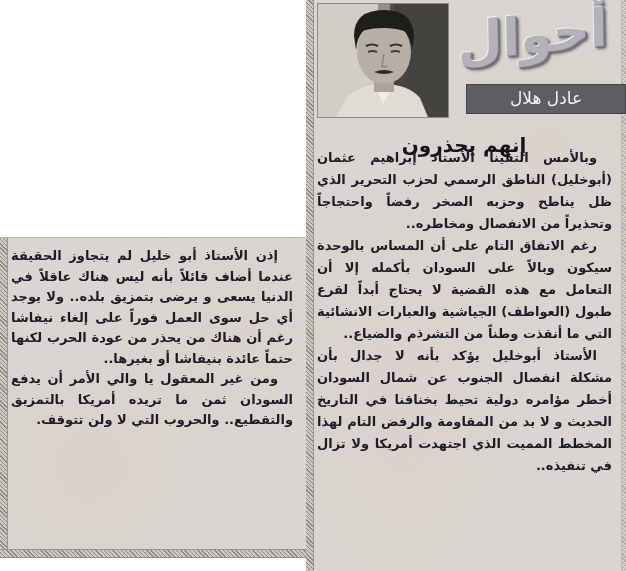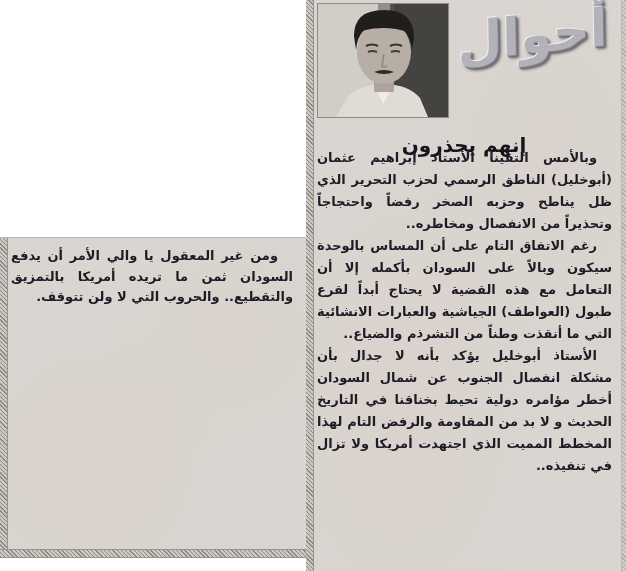--- a/index.html
+++ b/index.html
@@ -110,30 +110,32 @@
       <path d="M58 74 Q66 90 74 74 Q70 82 66 82 Q62 82 58 74 Z" fill="#241f1a"></path>
 
       <rect x="0" y="0" width="130" height="113" fill="#ffffff" opacity="0.05"></rect>
     </svg>
   </figure>
 
   <div class="logo-wrap">
     <span class="logo-text">أحوال</span>
   </div>
 
+  <div class="byline-box">عادل هلال</div>
 
   <h1 class="headline" style="margin:16px;">إنهم يحذرون</h1>
 
   <div class="body-text right-text">
     <p>وبالأمس التقينا الأستاذ إبراهيم عثمان (أبوخليل) الناطق الرسمي لحزب التحرير الذي ظل يناطح وحزبه الصخر رفضاً واحتجاجاً وتحذيراً من الانفصال ومخاطره..</p>
     <p>رغم الاتفاق التام على أن المساس بالوحدة سيكون وبالاً على السودان بأكمله إلا أن التعامل مع هذه القضية لا يحتاج أبداً لقرع طبول (العواطف) الجياشية والعبارات الانشائية التي ما أنقذت وطناً من التشرذم والضياع..</p>
     <p>الأستاذ أبوخليل يؤكد بأنه لا جدال بأن مشكلة انفصال الجنوب عن شمال السودان أخطر مؤامره دولية تحيط بخناقنا في التاريخ الحديث و لا بد من المقاومة والرفض التام لهذا المخطط المميت الذي اجتهدت أمريكا ولا تزال في تنفيذه..</p>
   </div>
 </section>
 
 <section class="col-block left-block">
   <div class="hatch-v edge-left"></div>
   <div class="hatch-h edge-bottom"></div>
 
   <div class="body-text left-text">
+    <p>إذن الأستاذ أبو خليل لم يتجاوز الحقيقة عندما أضاف قائلاً بأنه ليس هناك عاقلاً في الدنيا يسعى و يرضى بتمزيق بلده.. ولا يوجد أي حل سوى العمل فوراً على إلغاء نيفاشا رغم أن هناك من يحذر من عودة الحرب لكنها حتماً عائدة بنيفاشا أو بغيرها..</p>
     <p>ومن غير المعقول يا والي الأمر أن يدفع السودان ثمن ما تريده أمريكا بالتمزيق والتقطيع.. والحروب التي لا ولن تتوقف.</p>
   </div>
 </section>
 
 </body></html>

